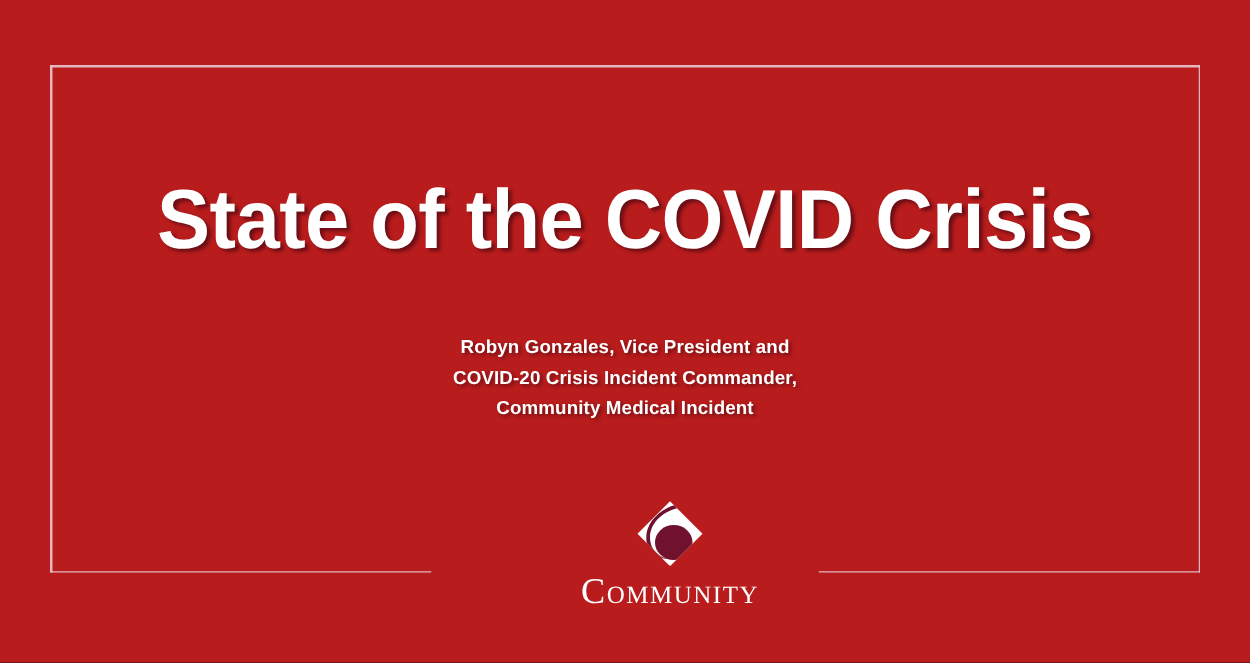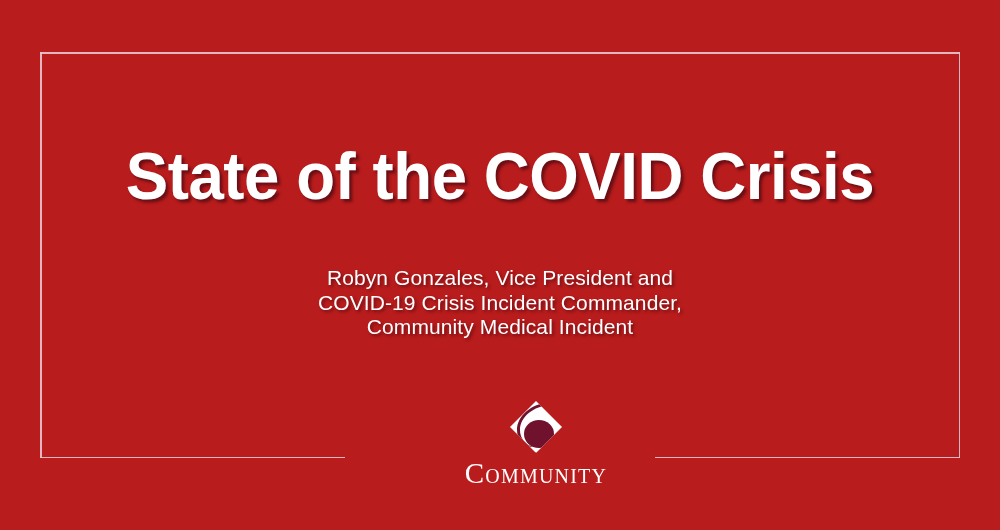--- a/index.html
+++ b/index.html
@@ -56,22 +56,22 @@
   .subtitle-wrap {
     position: absolute;
     left: 0;
     top: 266px;
     width: 1000px;
     text-align: center;
   }
   .subtitle-line {
     margin: 0;
     font-family: "Liberation Sans", sans-serif;
-    font-size: 21px;
-    font-weight: 400;
+    font-size: 15px;
+    font-weight: 700;
     line-height: 24.5px;
     letter-spacing: 0.1px;
     color: #ffffff;
     text-shadow: 2px 2px 3px rgba(40, 4, 16, 0.5);
     white-space: nowrap;
   }
 
   
   .logo-block {
     position: absolute;
@@ -121,21 +121,21 @@
   <div class="frame-line frame-right"></div>
   <div class="frame-line frame-bot-l"></div>
   <div class="frame-line frame-bot-r"></div>
 
   <div class="title-wrap">
     <h1 class="slide-title">State of the COVID Crisis</h1>
   </div>
 
   <div class="subtitle-wrap">
     <p class="subtitle-line">Robyn Gonzales, Vice President and</p>
-    <p class="subtitle-line">COVID-19 Crisis Incident Commander,</p>
+    <p class="subtitle-line">COVID-20 Crisis Incident Commander,</p>
     <p class="subtitle-line">Community Medical Incident</p>
   </div>
 
   <div class="logo-block">
     <svg class="logo-mark" viewBox="0 0 62 56" aria-hidden="true">
       <defs>
         <clipPath id="diamondClip">
           <path d="M31 1 L57 27 L31 53 L5 27 Z"></path>
         </clipPath>
       </defs>

